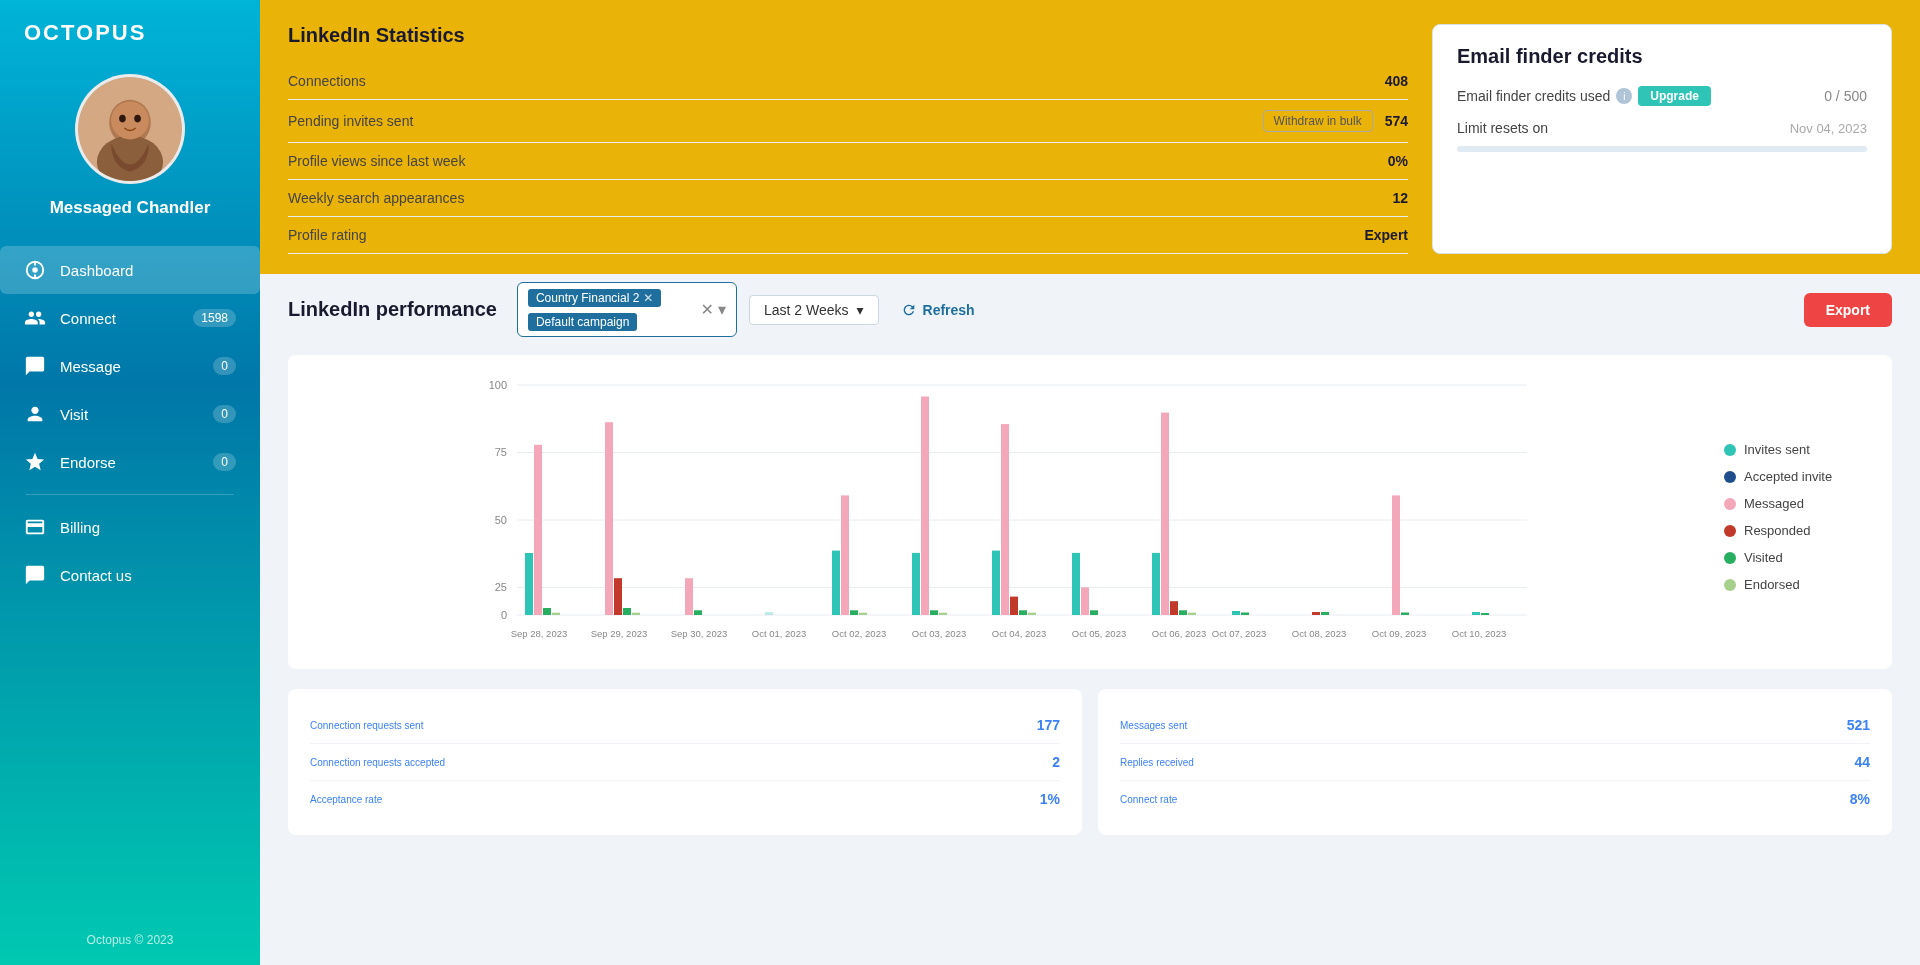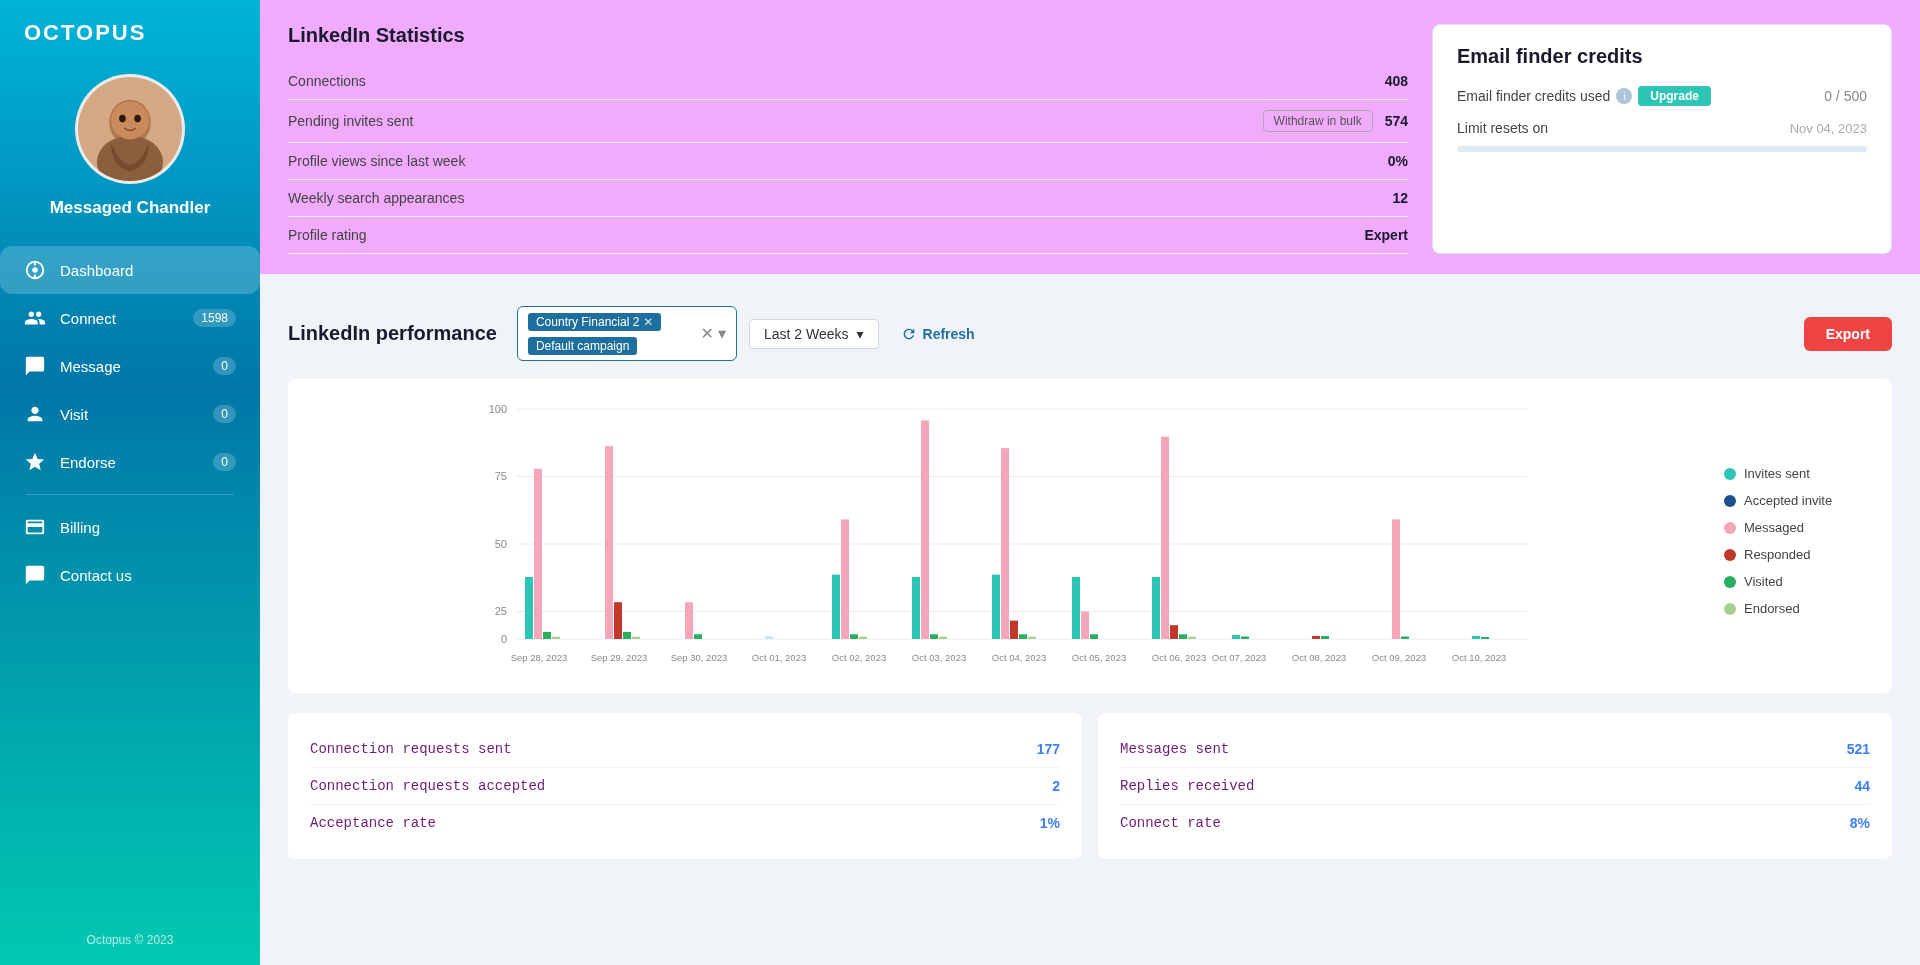--- a/index.html
+++ b/index.html
@@ -54,21 +54,21 @@
       padding: 13px 24px;
       color: white;
       font-size: 15px;
       font-weight: 500;
       cursor: pointer;
       transition: background 0.15s;
       position: relative;
     }
     .nav-item.active {
       background: rgba(255,255,255,0.2);
-      border-radius: 12px;
+      border-radius: 6px;
     }
     .nav-icon { width: 22px; height: 22px; margin-right: 14px; flex-shrink: 0; }
     .nav-badge {
       margin-left: auto;
       background: rgba(255,255,255,0.2);
       color: white;
       font-size: 12px;
       padding: 2px 8px;
       border-radius: 10px;
     }
@@ -86,21 +86,21 @@
       overflow-y: auto;
       background: #f0f4f8;
       padding: 0;
     }
 
     
     .top-row {
       display: flex;
       gap: 24px;
       padding: 24px 28px 20px 28px;
-      background: #f0abfc;
+      background: #eab308;
     }
 
     
     .stats-box {
       flex: 1;
       min-width: 0;
     }
     .section-title {
       font-size: 20px;
       font-weight: 700;
@@ -149,21 +149,21 @@
       cursor: pointer;
     }
     .limit-row { display: flex; align-items: center; margin-bottom: 10px; }
     .limit-label { flex: 1; color: #444; font-size: 14px; }
     .limit-value { color: #aaa; font-size: 13px; }
     .progress-bar-bg { width: 100%; height: 6px; background: #e0eaf2; border-radius: 3px; }
     .progress-bar-fill { height: 6px; border-radius: 3px; background: #1e6e9e; width: 0%; }
 
     
     .perf-section {
-      padding: 32px 28px;
+      padding: 8px 28px;
       background: #f0f4f8;
     }
     .perf-header {
       display: flex;
       align-items: center;
       margin-bottom: 18px;
     }
     .perf-title { font-size: 20px; font-weight: 700; color: #1a1a2e; margin-right: 20px; }
     .filter-row { display: flex; align-items: center; gap: 12px; flex: 1; }
     .campaign-select {
@@ -250,21 +250,21 @@
     
     .summary-row { display: flex; gap: 16px; }
     .summary-card {
       flex: 1;
       background: white;
       border-radius: 8px;
       padding: 18px 22px;
     }
     .summary-item { display: flex; align-items: center; border-bottom: 1px solid #f0f4f8; padding: 10px 0; }
     .summary-item:last-child { border-bottom: none; }
-    .summary-label { flex: 1; color: #701a75; font-size: 14px; font-family: Liberation Mono, monospace; }
+    .summary-label { flex: 1; color: #3b82f6; font-size: 10px; }
     .summary-val { font-size: 14px; font-weight: 600; color: #3b82f6; }
 
     
     .chart-svg { width: 100%; height: 280px; }
   </style>
 </head>
 <body>
 
 <aside class="sidebar">
   <div class="sidebar-logo">OCTOPUS</div>

